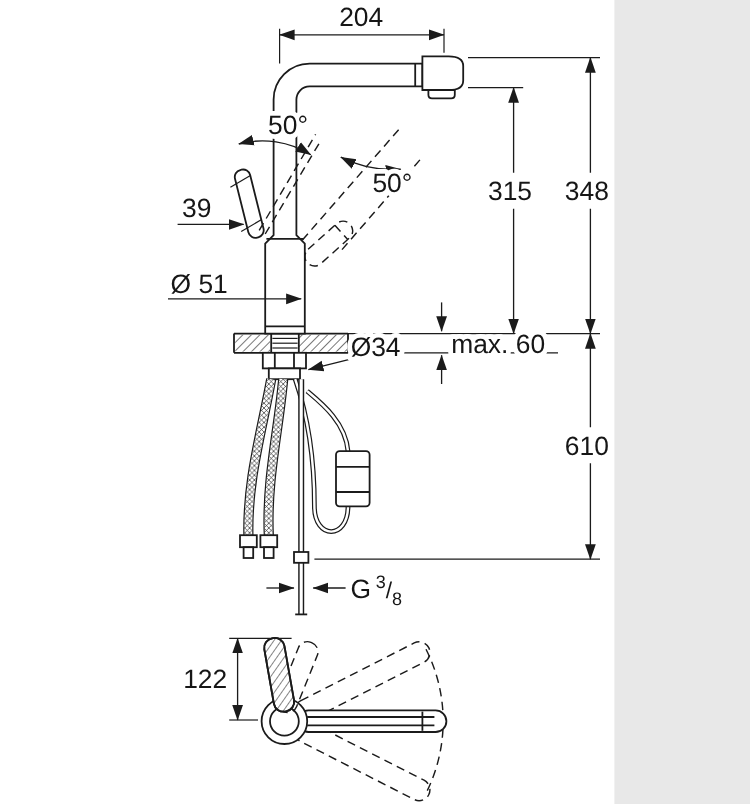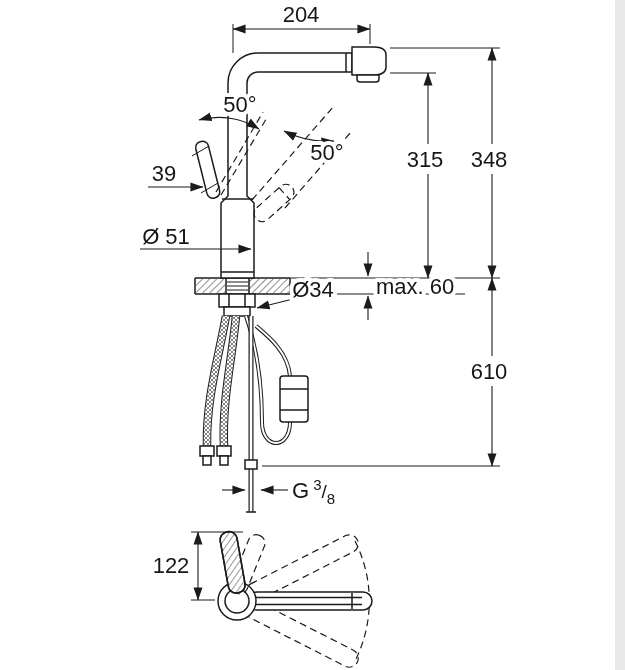--- a/index.html
+++ b/index.html
@@ -1,16 +1,16 @@
 <!DOCTYPE html>
 <html><head>
 <meta charset="utf-8">
 <style>
   html,body{margin:0;padding:0;background:#e8e8e8;}
-  .stage{width:615px;height:670px;background:#ffffff;position:relative;margin:0;overflow:hidden;}
+  .stage{width:512px;height:670px;background:#ffffff;position:relative;margin:0;overflow:hidden;}
   svg{position:absolute;left:0;top:0;}
   .ln{stroke:#1b1b1b;stroke-width:1.5;fill:none;}
   .fw{fill:#ffffff;stroke:#1b1b1b;stroke-width:1.5;}
   .dim{stroke:#1b1b1b;stroke-width:1.1;fill:none;}
   .ext{stroke:#1b1b1b;stroke-width:1;fill:none;}
   .dsh{stroke:#1b1b1b;stroke-width:1.2;fill:none;stroke-dasharray:7 4.5;}
   .t{font-family:"Liberation Sans","DejaVu Sans",sans-serif;font-size:22px;fill:#161616;text-anchor:middle;}
   .halo{paint-order:stroke;stroke:#ffffff;stroke-width:8px;stroke-linejoin:round;}
   .ts{font-size:15px;}
   .tm{font-size:19px;}

